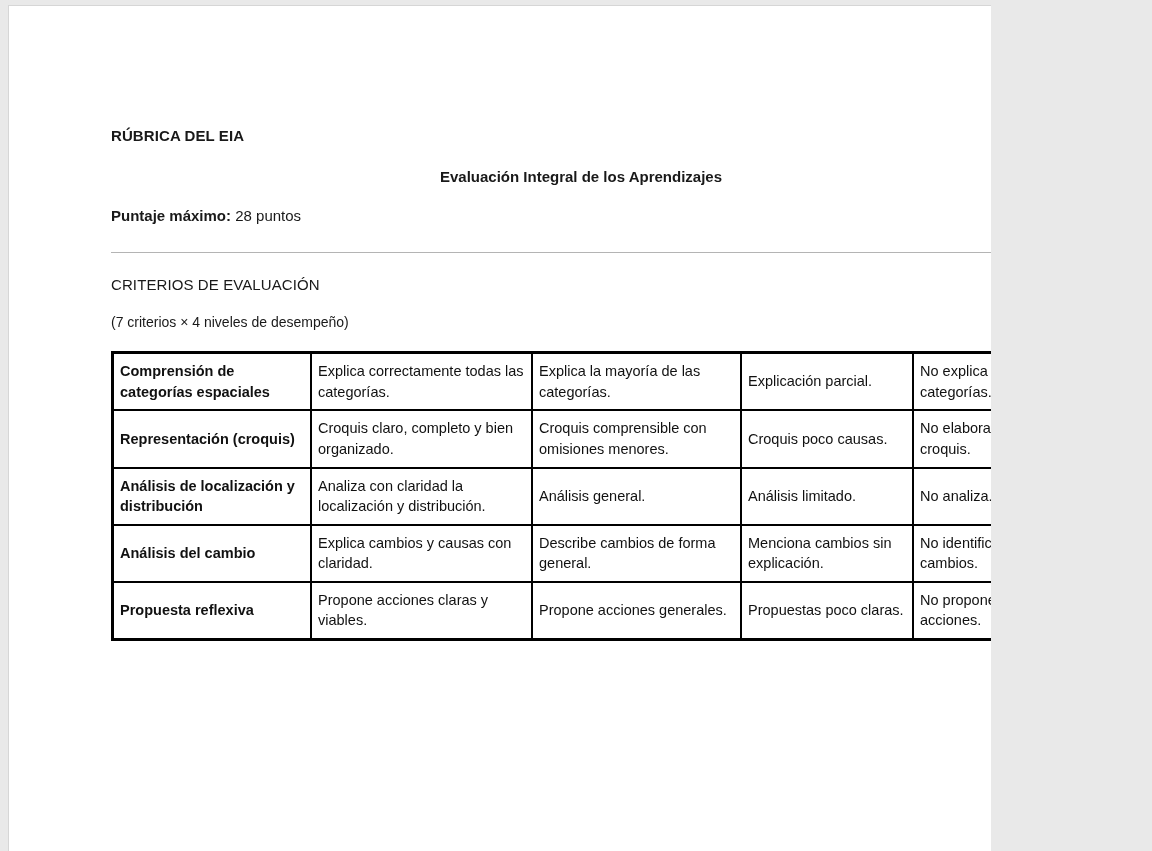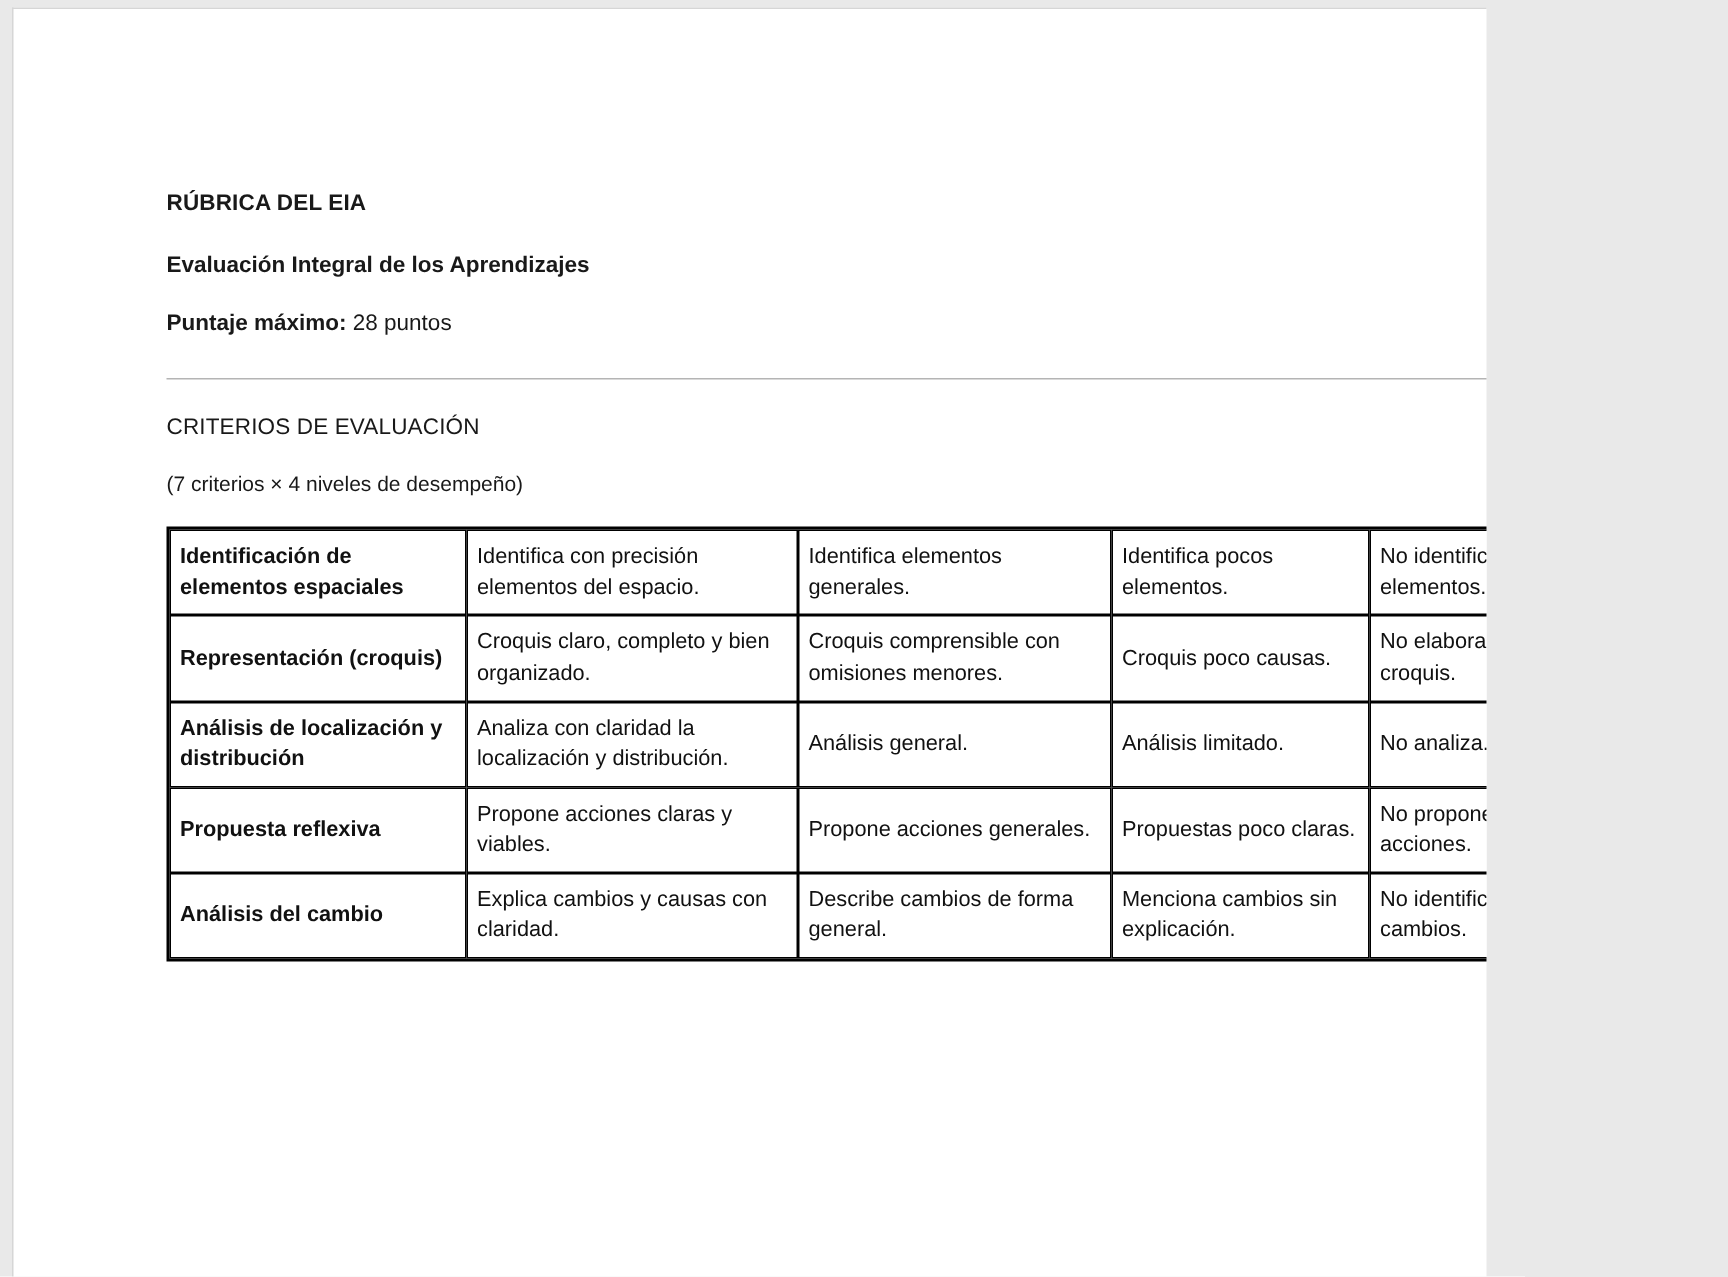--- a/index.html
+++ b/index.html
@@ -42,20 +42,21 @@
     margin: 0 0 21px 0;
     line-height: 1.3;
   }
 
   .doc-subtitle {
     font-size: 15px;
     font-weight: bold;
     color: #191919;
     margin: 0 0 20px 0;
     line-height: 1.3;
+    text-align: center;
   }
 
   .score-line {
     font-size: 15px;
     color: #191919;
     margin: 0 0 26px 0;
     line-height: 1.3;
   }
   .score-line .score-label {
     font-weight: bold;
@@ -147,57 +148,57 @@
     <table class="rubric">
       <colgroup>
         <col class="c-criterio">
         <col class="c-nivel4">
         <col class="c-nivel3">
         <col class="c-nivel2">
         <col class="c-nivel1">
       </colgroup>
       <tbody>
 
-
-        <tr>
-          <td class="criterion-cell">Identificación de elementos espaciales</td>
-          <td>Identifica con precisión elementos del espacio.</td>
-          <td>Identifica elementos generales.</td>
-          <td>Identifica pocos elementos.</td>
-          <td>No identifica elementos.</td>
-        </tr>
+        <tr>
+          <td class="criterion-cell">Comprensión de categorías espaciales</td>
+          <td>Explica correctamente todas las categorías.</td>
+          <td>Explica la mayoría de las categorías.</td>
+          <td>Explicación parcial.</td>
+          <td>No explica las categorías.</td>
+        </tr>
+
 
         <tr>
           <td class="criterion-cell">Representación (croquis)</td>
           <td>Croquis claro, completo y bien organizado.</td>
           <td>Croquis comprensible con omisiones menores.</td>
           <td>Croquis poco causas.</td>
           <td>No elabora el croquis.</td>
         </tr>
 
         <tr>
           <td class="criterion-cell">Análisis de localización y distribución</td>
           <td>Analiza con claridad la localización y distribución.</td>
           <td>Análisis general.</td>
           <td>Análisis limitado.</td>
           <td>No analiza.</td>
         </tr>
 
         <tr>
+          <td class="criterion-cell">Análisis del cambio</td>
+          <td>Explica cambios y causas con claridad.</td>
+          <td>Describe cambios de forma general.</td>
+          <td>Menciona cambios sin explicación.</td>
+          <td>No identifica cambios.</td>
+        </tr>
+
+        <tr>
           <td class="criterion-cell">Propuesta reflexiva</td>
           <td>Propone acciones claras y viables.</td>
           <td>Propone acciones generales.</td>
           <td>Propuestas poco claras.</td>
           <td>No propone acciones.</td>
         </tr>
-
-        <tr>
-          <td class="criterion-cell">Análisis del cambio</td>
-          <td>Explica cambios y causas con claridad.</td>
-          <td>Describe cambios de forma general.</td>
-          <td>Menciona cambios sin explicación.</td>
-          <td>No identifica cambios.</td>
-        </tr>
       </tbody>
     </table>
 
   </div>
 </div>
 
 </body></html>

